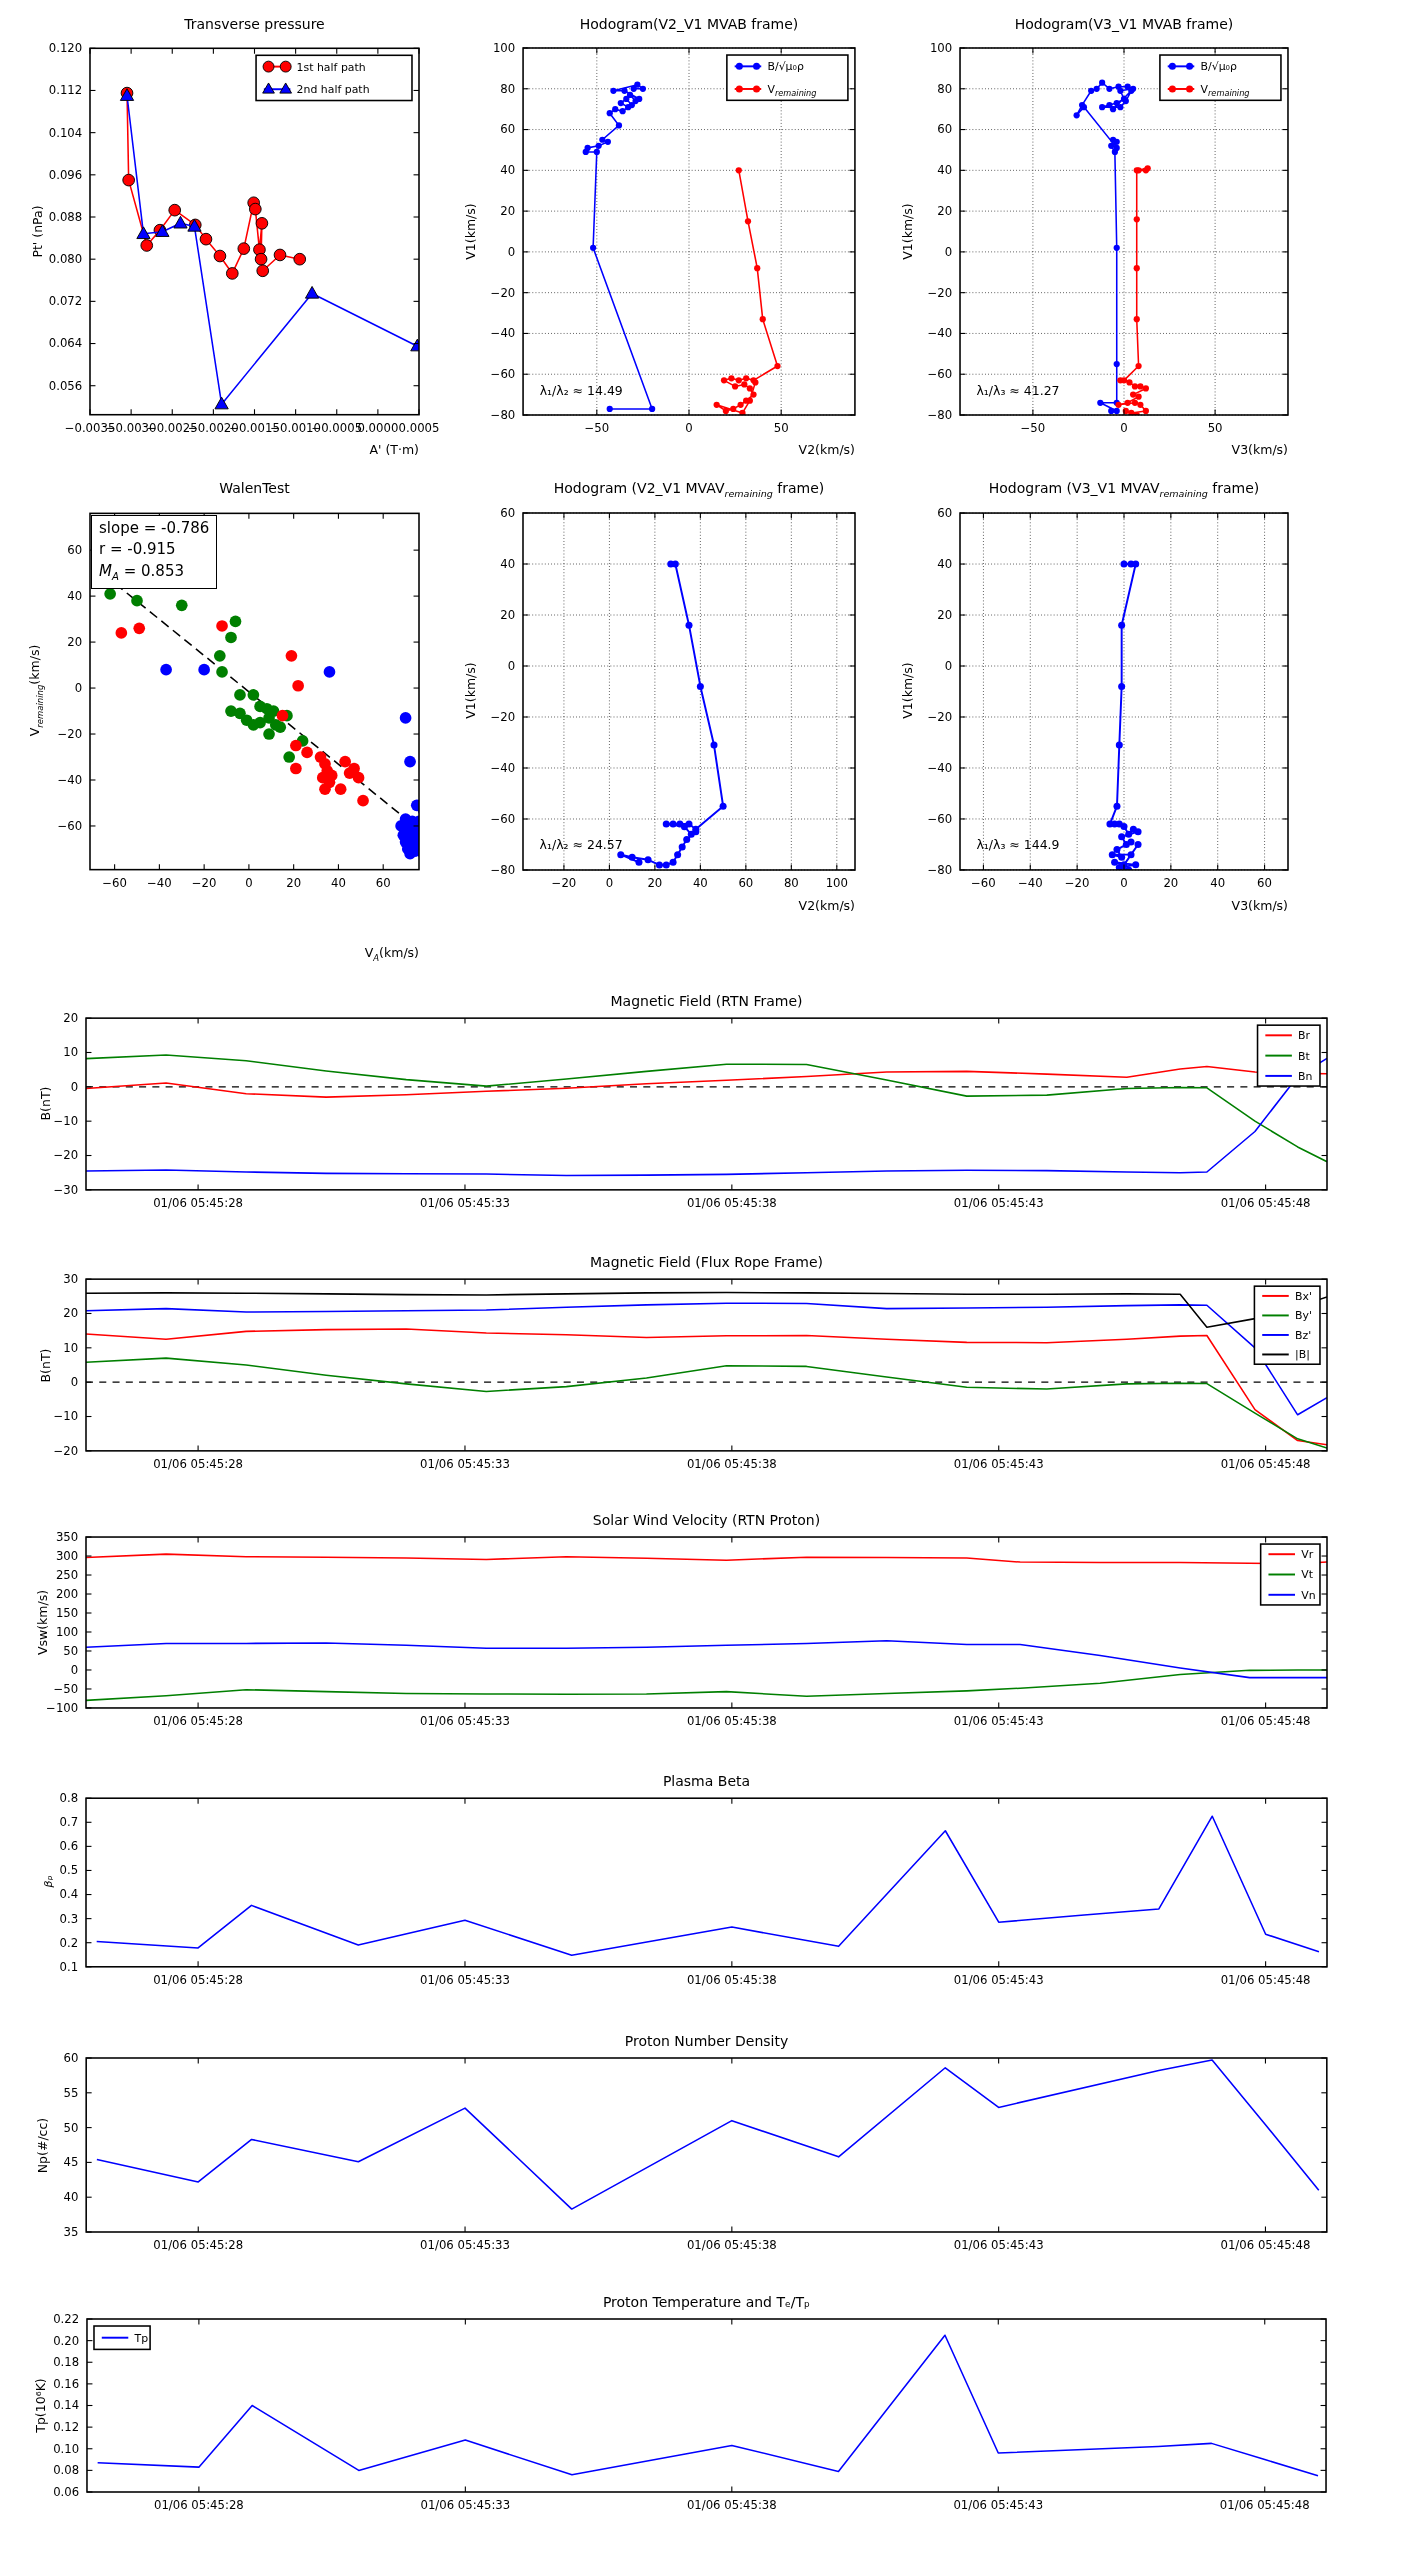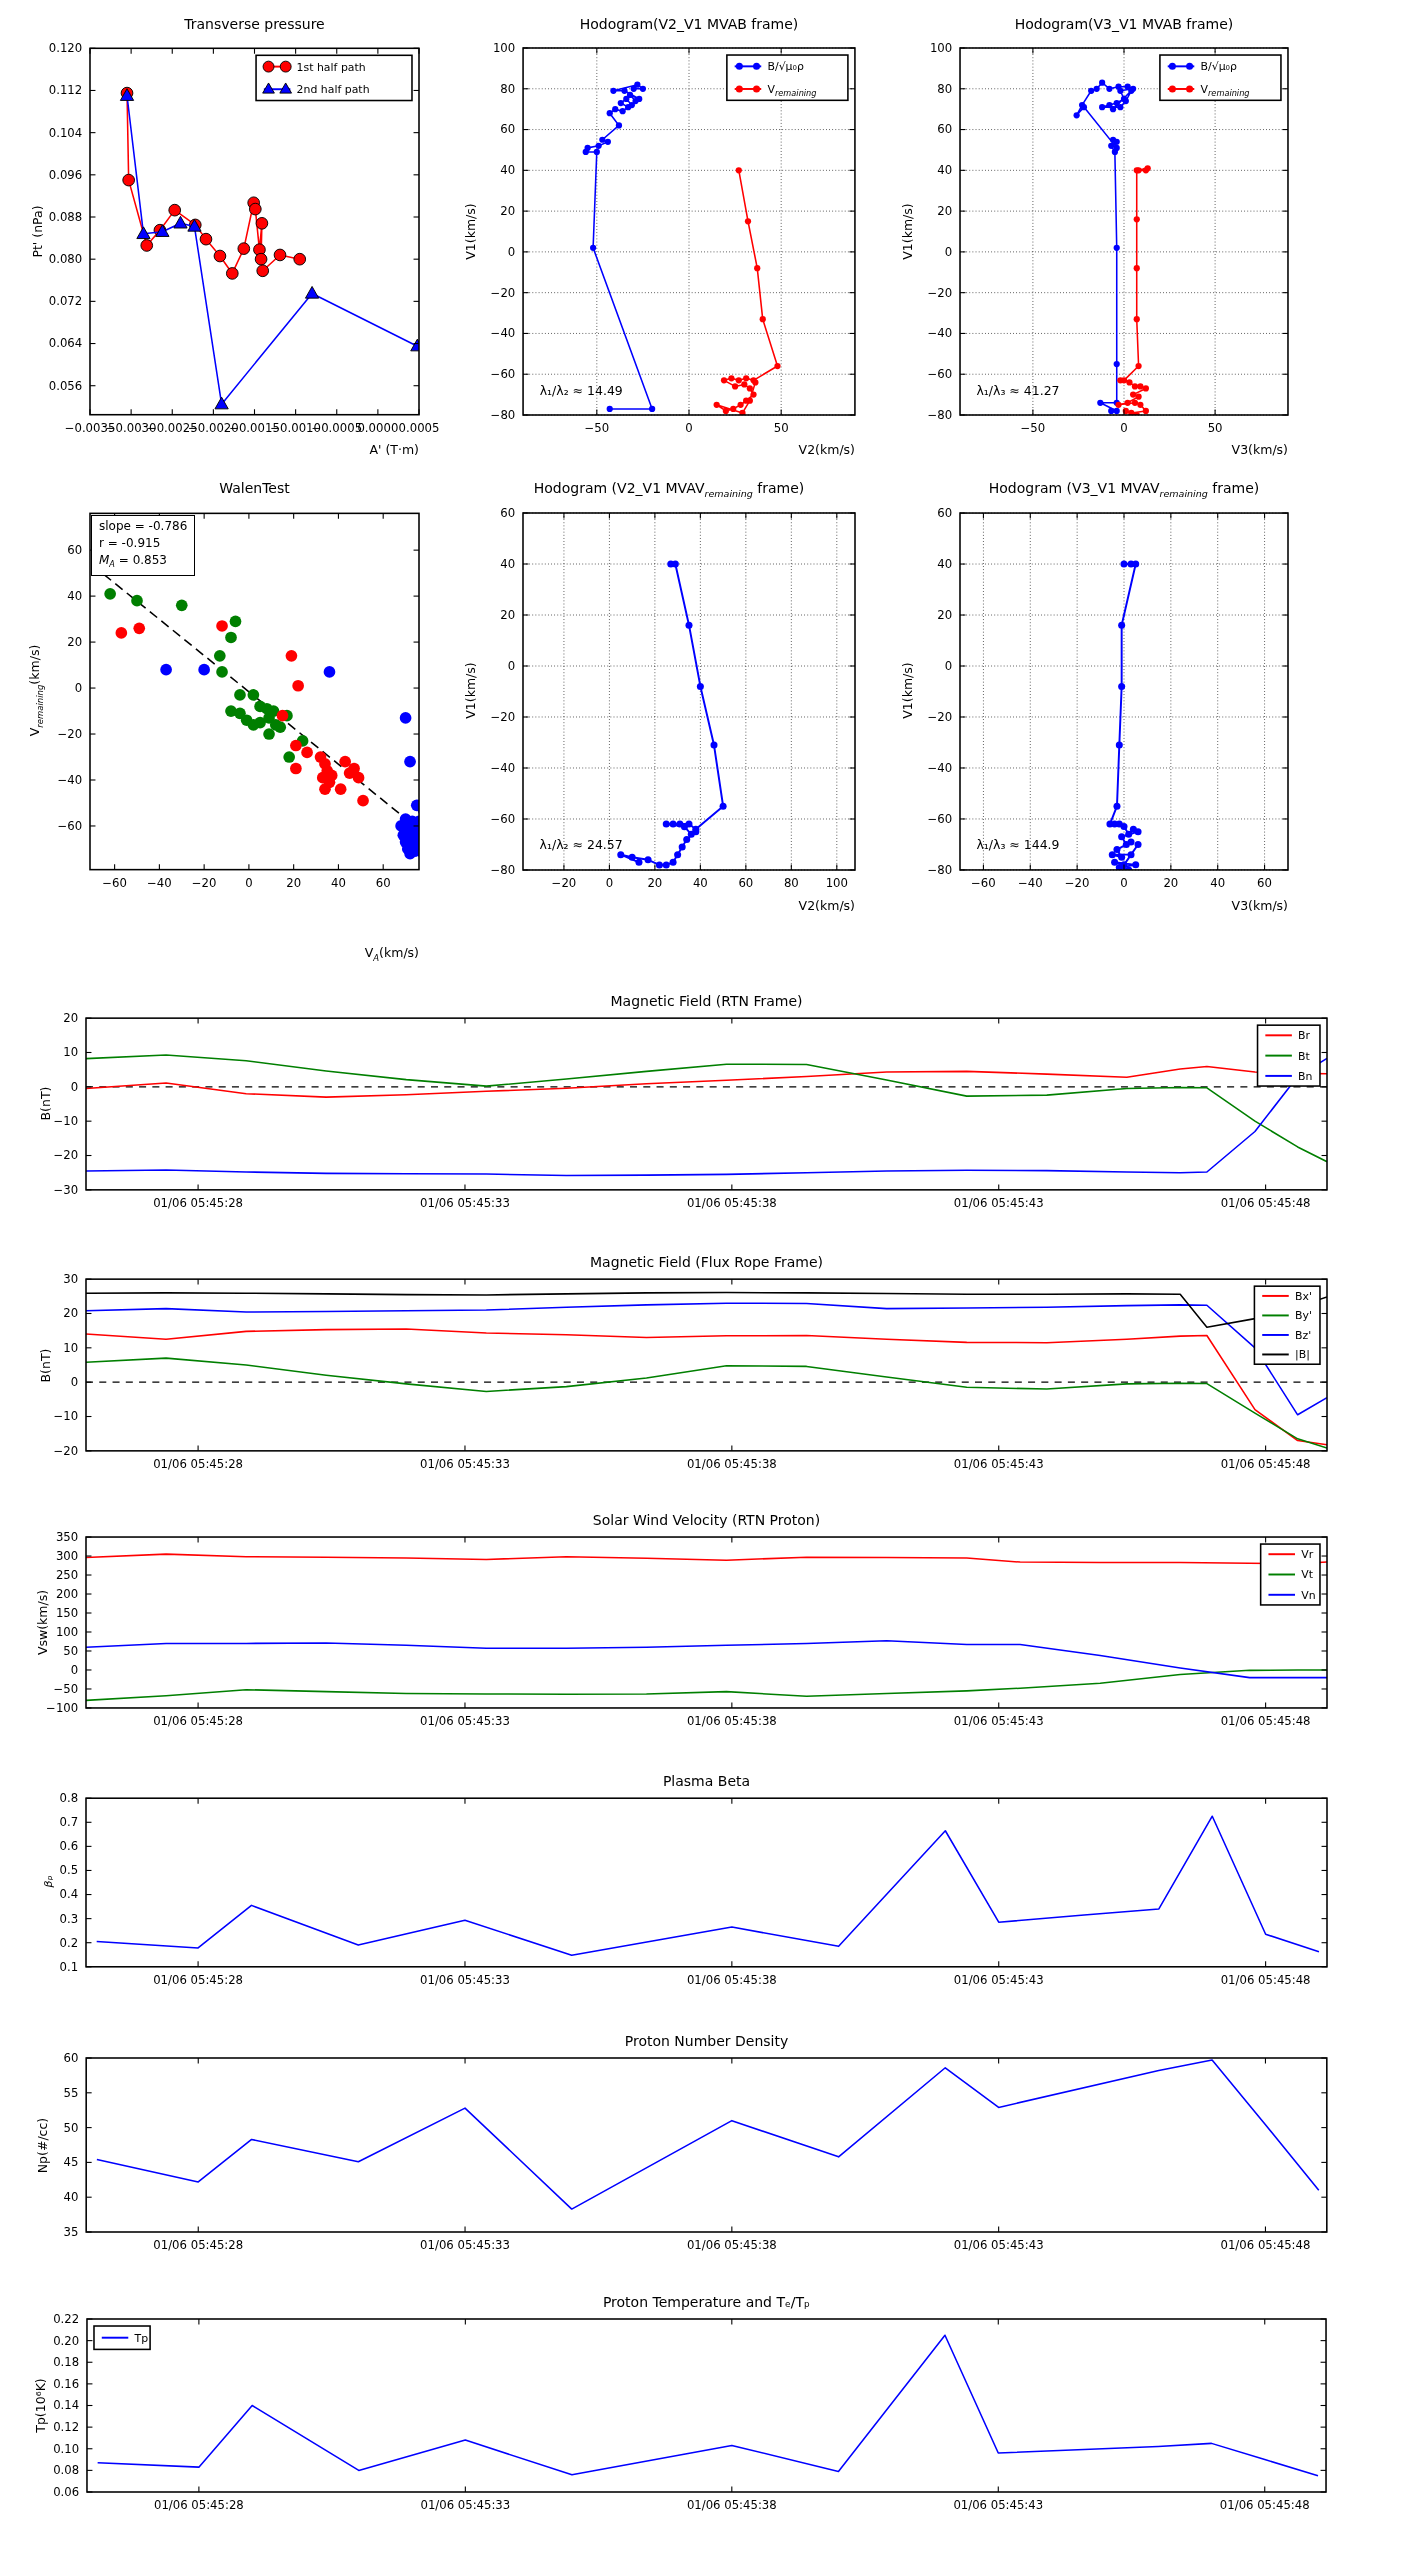--- a/index.html
+++ b/index.html
@@ -11,21 +11,21 @@
           transform:rotate(-90deg);font-size:12.5px;white-space:nowrap}
   .beta-label{font-size:11px;font-style:italic}
   .plot{position:absolute;overflow:visible}
   sub{font-size:68%;font-style:italic}
   .grid{stroke:#000;stroke-width:1;stroke-dasharray:1 3}
   .tick{stroke:#000;stroke-width:1.4}
   .ticklabel{font-size:15px;fill:#000}
   .legtext{font-size:14px;fill:#000}
   .ann{font-size:16px;fill:#000}
   .infobox{position:absolute;border:1.6px solid #000;background:#fff;padding:1.6px 7px 3.1px 7px;
-           font-size:12px;line-height:1.45;white-space:nowrap}
+           font-size:15px;line-height:1.45;white-space:nowrap}
 </style>
 </head>
 <body>
 
 <div id="fig">
 
   <div>
     <div class="title" style="left:90px;top:15.6px;width:329px"><span>Transverse pressure</span></div>
     <div class="ylabel" style="left:-56px;top:223px"><span>Pt' (nPa)</span></div>
     <svg class="plot" style="left:90px;top:48px" width="329" height="367" viewBox="0 0 422 470">
@@ -522,21 +522,21 @@
       </svg>
     <div class="xlabel" style="left:90px;top:945px;width:329px"><span>V</span><sub>A</sub><span>(km/s)</span></div>
     <div class="infobox" style="left:91px;top:515px">
       <div>slope = -0.786</div>
       <div>r = -0.915</div>
       <div><i>M</i><sub>A</sub><span> = 0.853</span></div>
     </div>
   </div>
 
   <div>
-    <div class="title" style="left:503px;top:480px;width:332px"><span>Hodogram (V2_V1 MVAV</span><sub>remaining</sub><span> frame)</span></div>
+    <div class="title" style="left:523px;top:480px;width:332px"><span>Hodogram (V2_V1 MVAV</span><sub>remaining</sub><span> frame)</span></div>
     <div class="ylabel" style="left:377px;top:682px"><span>V1(km/s)</span></div>
     <svg class="plot" style="left:523px;top:513px" width="332" height="357" viewBox="0 0 425 457">
         <defs>
           <clipPath id="clip4">
             <rect x="0" y="0" width="425" height="457"></rect>
           </clipPath>
         </defs>
         <line x1="52.3972602739726" x2="52.3972602739726" y1="0" y2="457" class="grid"></line>
         <line x1="110.61643835616438" x2="110.61643835616438" y1="0" y2="457" class="grid"></line>
         <line x1="168.83561643835617" x2="168.83561643835617" y1="0" y2="457" class="grid"></line>

